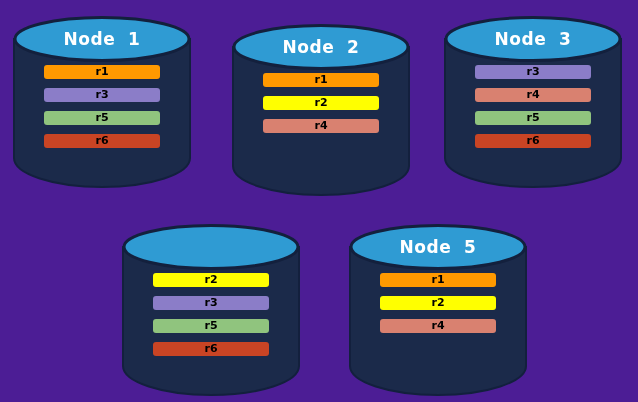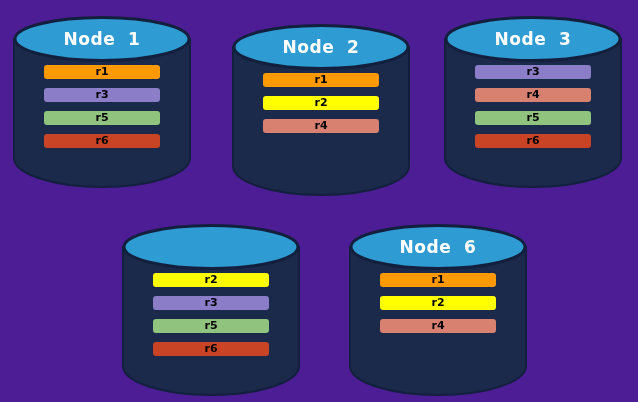--- a/index.html
+++ b/index.html
@@ -123,21 +123,21 @@
       <div class="bar" style="background: rgb(144, 196, 126);">r5</div>
       <div class="bar" style="background: rgb(201, 68, 36);">r6</div>
     </div>
   </div>
 
   <div class="node pos-n5">
     <svg class="cyl" viewBox="0 0 180 182">
       <path d="M2,31 L2,150 A88,29 0 0,0 178,150 L178,31 Z" fill="#1B2A4A" stroke="#13203D" stroke-width="2"></path>
       <ellipse cx="90" cy="31" rx="87" ry="21.5" fill="#2F9BD3" stroke="#13203D" stroke-width="3"></ellipse>
     </svg>
-    <div class="node-title">Node  6</div>
+    <div class="node-title">Node  5</div>
     <div class="bars">
       <div class="bar" style="background: rgb(255, 153, 0);">r1</div>
       <div class="bar" style="background: rgb(255, 255, 0);">r2</div>
       <div class="bar" style="background: rgb(217, 129, 112);">r4</div>
     </div>
   </div>
 
 </div>
 
 </body></html>

